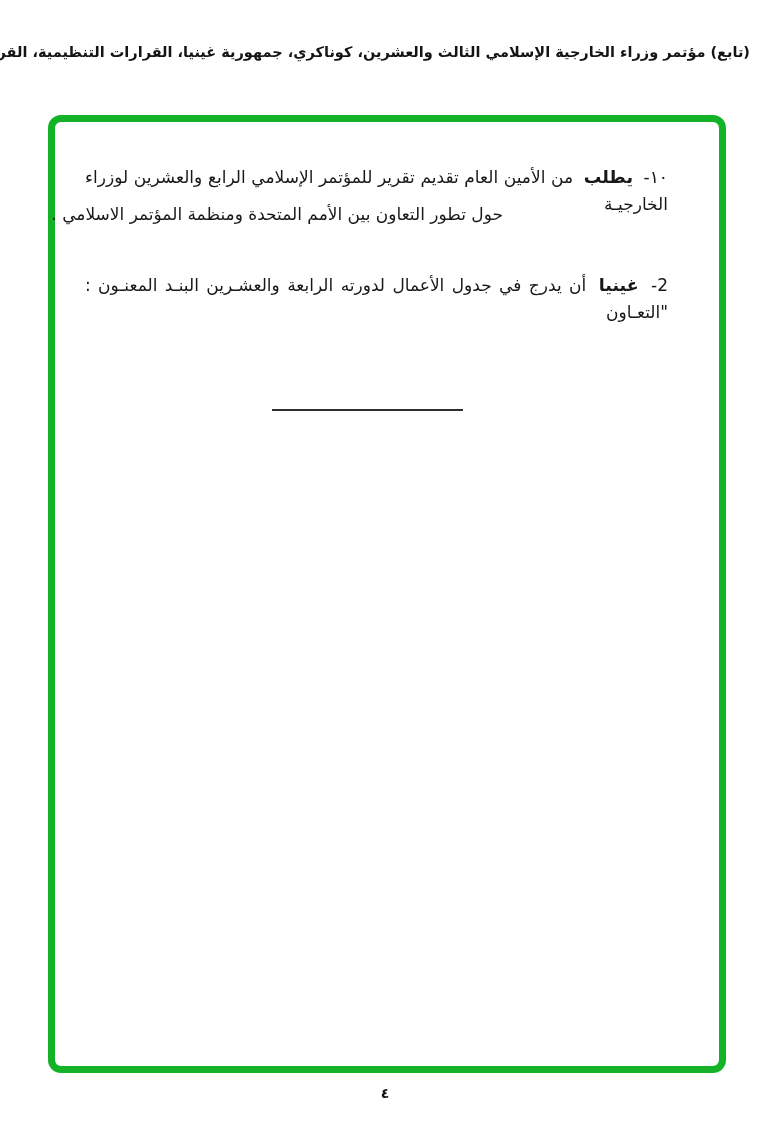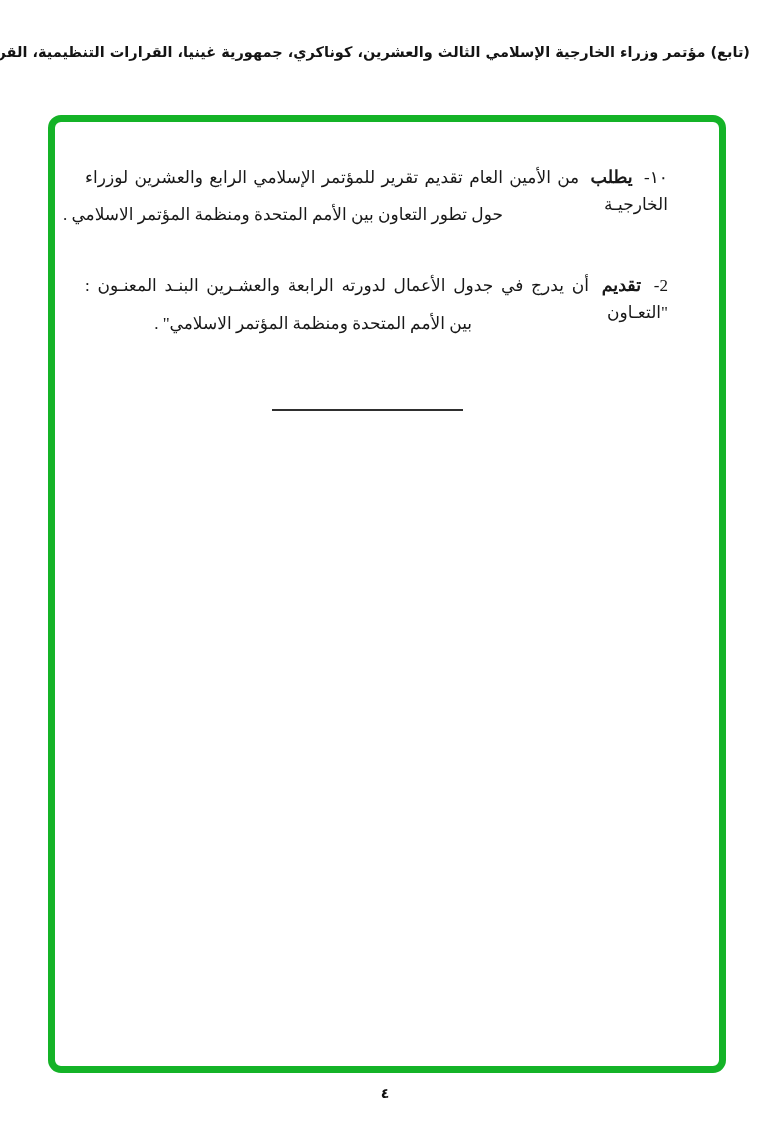--- a/index.html
+++ b/index.html
@@ -42,21 +42,20 @@
   .green-box {
     position: absolute;
     left: 48px;
     top: 115px;
     width: 678px;
     height: 958px;
     box-sizing: border-box;
     border: 7px solid #14b327;
     border-radius: 13px;
     background: #ffffff;
-    font-family: Liberation Serif, serif;
   }
 
   
   .item-line {
     position: absolute;
     direction: rtl;
     font-size: 17px;
     line-height: 27px;
     color: #181818;
   }
@@ -110,24 +109,23 @@
 
     <div class="item-line line1 pos-i0l1">
       <span class="num">١٠-</span>
       <span class="kw">يطلب</span>
       <span class="rest">من الأمين العام تقديم تقرير للمؤتمر الإسلامي الرابع والعشرين لوزراء الخارجيـة</span>
     </div>
     <div class="item-line line2 pos-i0l2">حول تطور التعاون بين الأمم المتحدة ومنظمة المؤتمر الاسلامي .</div>
 
     <div class="item-line line1 pos-i1l1">
       <span class="num">2-</span>
-      <span class="kw">تقديم</span>
+      <span class="kw">غينيا</span>
       <span class="rest">أن يدرج في جدول الأعمال لدورته الرابعة والعشـرين البنـد المعنـون : "التعـاون</span>
     </div>
-    <div class="item-line line2 pos-i1l2">بين الأمم المتحدة ومنظمة المؤتمر الاسلامي" .</div>
 
     <div class="divider"></div>
 
   </div>
 
   <div class="page-number">٤</div>
 
 </div>
 
 </body></html>

